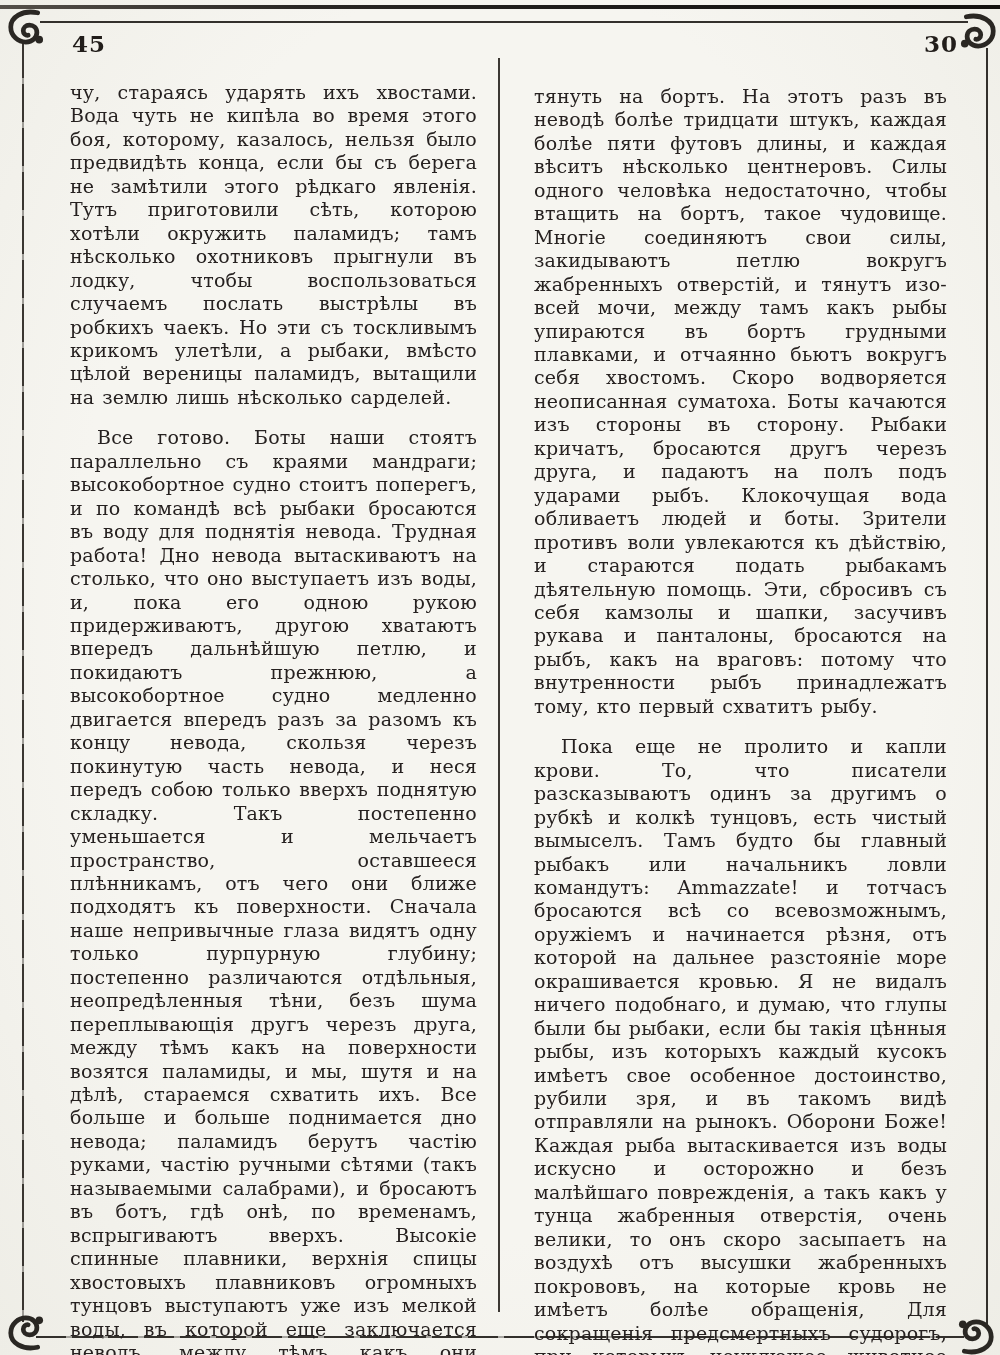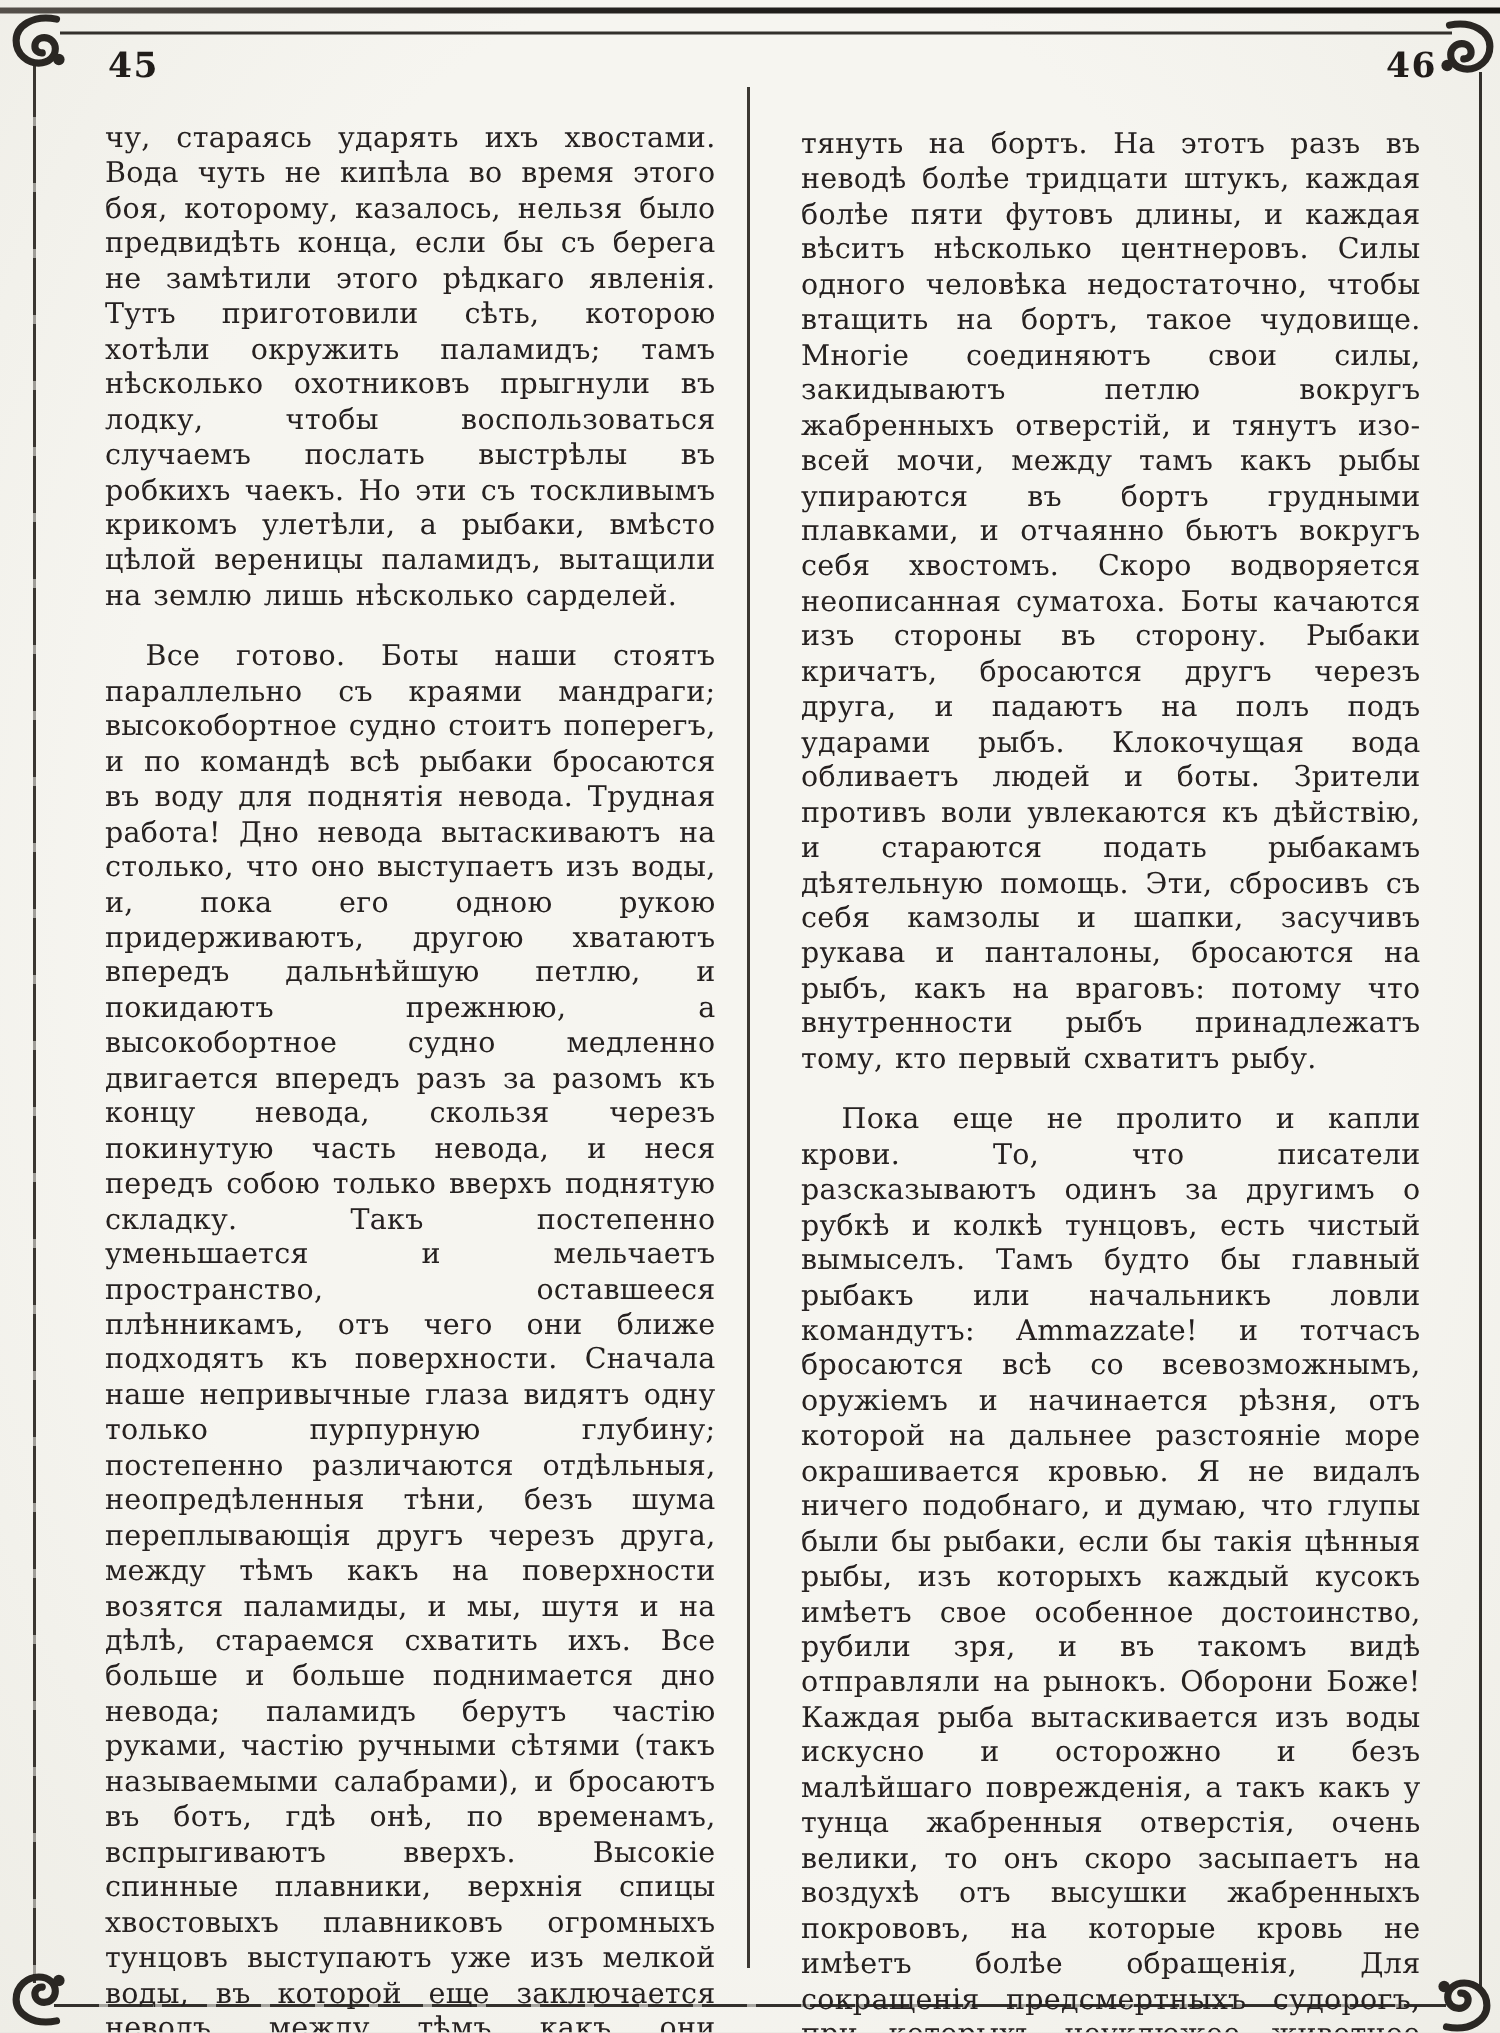--- a/index.html
+++ b/index.html
@@ -88,21 +88,21 @@
         <circle cx="21" cy="20" r="2.4" fill="#2a2723"></circle>
       </svg>
   </span>
   <span class="flourish fl-br">
     <svg viewBox="0 0 24 24">
         <path d="M20 3 C 10 1 3 6 3 12 C 3 18 8 21.5 12.5 21.5 C 17 21.5 19.5 18.5 19.5 15.5 C 19.5 12.5 17.2 10.8 14.8 10.8 C 12.4 10.8 10.9 12.5 10.9 14.4 C 10.9 16.2 12.4 17.4 14 17.2" fill="none" stroke="#2a2723" stroke-width="3" stroke-linecap="round"></path>
         <circle cx="21" cy="20" r="2.4" fill="#2a2723"></circle>
       </svg></span>
 
   <div class="pagenum pn-left">45</div>
-  <div class="pagenum pn-right">46</div>
+  <div class="pagenum pn-right">30</div>
 
   <div class="col-divider"></div>
 
   <div class="column col-left">
     <p class="cont">чу, стараясь ударять ихъ хвостами. Вода чуть не кипѣла во время этого боя, которому, казалось, нельзя было предвидѣть конца, если бы съ берега не замѣтили этого рѣдкаго явленія. Тутъ приготовили сѣть, которою хотѣли окружить паламидъ; тамъ нѣсколько охотниковъ прыгнули въ лодку, чтобы воспользоваться случаемъ послать выстрѣлы въ робкихъ чаекъ. Но эти съ тоскливымъ крикомъ улетѣли, а рыбаки, вмѣсто цѣлой вереницы паламидъ, вытащили на землю лишь нѣсколько сарделей.</p>
     <p>Все готово. Боты наши стоятъ параллельно съ краями мандраги; высокобортное судно стоитъ поперегъ, и по командѣ всѣ рыбаки бросаются въ воду для поднятія невода. Трудная работа! Дно невода вытаскиваютъ на столько, что оно выступаетъ изъ воды, и, пока его одною рукою придерживаютъ, другою хватаютъ впередъ дальнѣйшую петлю, и покидаютъ прежнюю, а высокобортное судно медленно двигается впередъ разъ за разомъ къ концу невода, скользя черезъ покинутую часть невода, и неся передъ собою только вверхъ поднятую складку. Такъ постепенно уменьшается и мельчаетъ пространство, оставшееся плѣнникамъ, отъ чего они ближе подходятъ къ поверхности. Сначала наше непривычные глаза видятъ одну только пурпурную глубину; постепенно различаются отдѣльныя, неопредѣленныя тѣни, безъ шума переплывающія другъ черезъ друга, между тѣмъ какъ на поверхности возятся паламиды, и мы, шутя и на дѣлѣ, стараемся схватить ихъ. Все больше и больше поднимается дно невода; паламидъ берутъ частію руками, частію ручными сѣтями (такъ называемыми салабрами), и бросаютъ въ ботъ, гдѣ онѣ, по временамъ, вспрыгиваютъ вверхъ. Высокіе спинные плавники, верхнія спицы хвостовыхъ плавниковъ огромныхъ тунцовъ выступаютъ уже изъ мелкой воды, въ которой еще заключается неводъ, между тѣмъ какъ они безпрестанно вертятся вокругъ и, съ удвоенною быстротою, примыкаютъ къ краямъ мандраги. Неводъ, наконецъ, на столько поднятъ, что не больше фута воды остается надъ нимъ: тогда онъ за петли привѣшивается къ деревяннымъ гвоздямъ, торчащимъ на краю высокобортнаго судна, и руки рыбаковъ свободны.</p>
 
   </div>
 
   <div class="column col-right">

